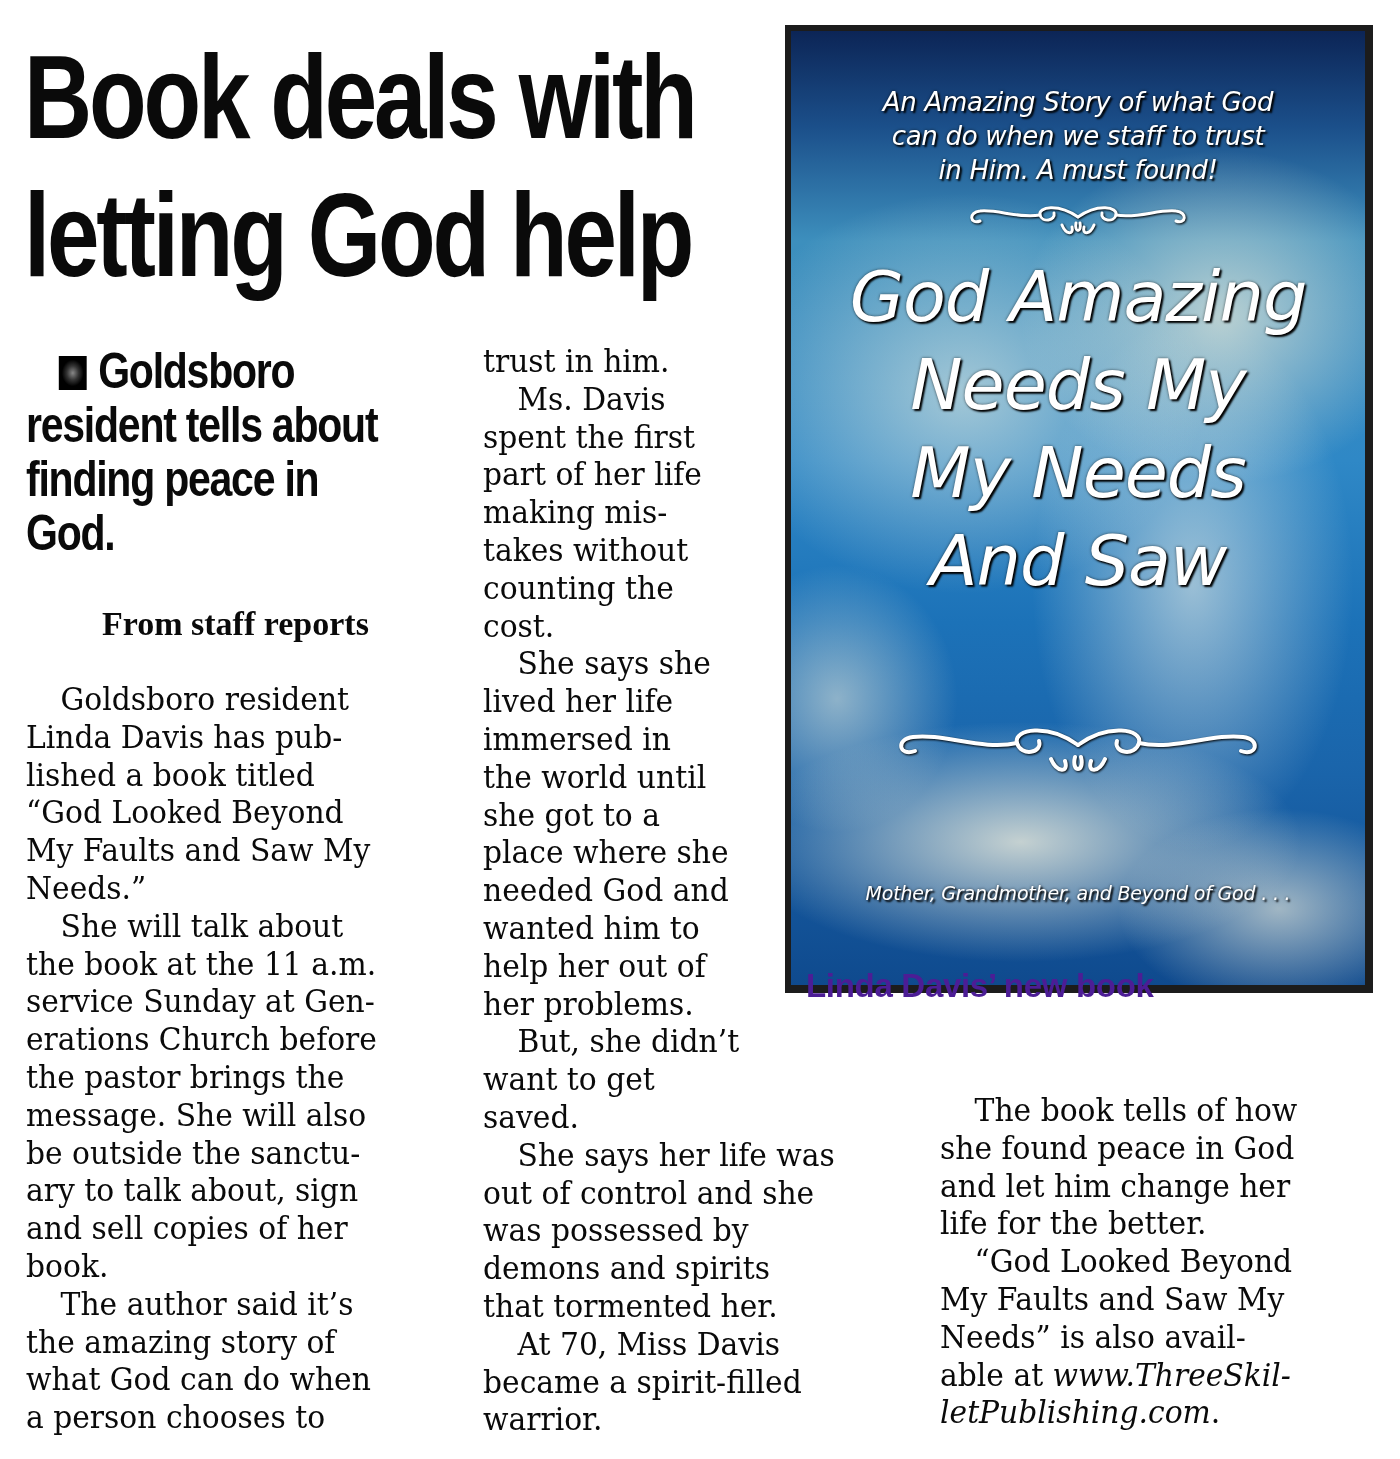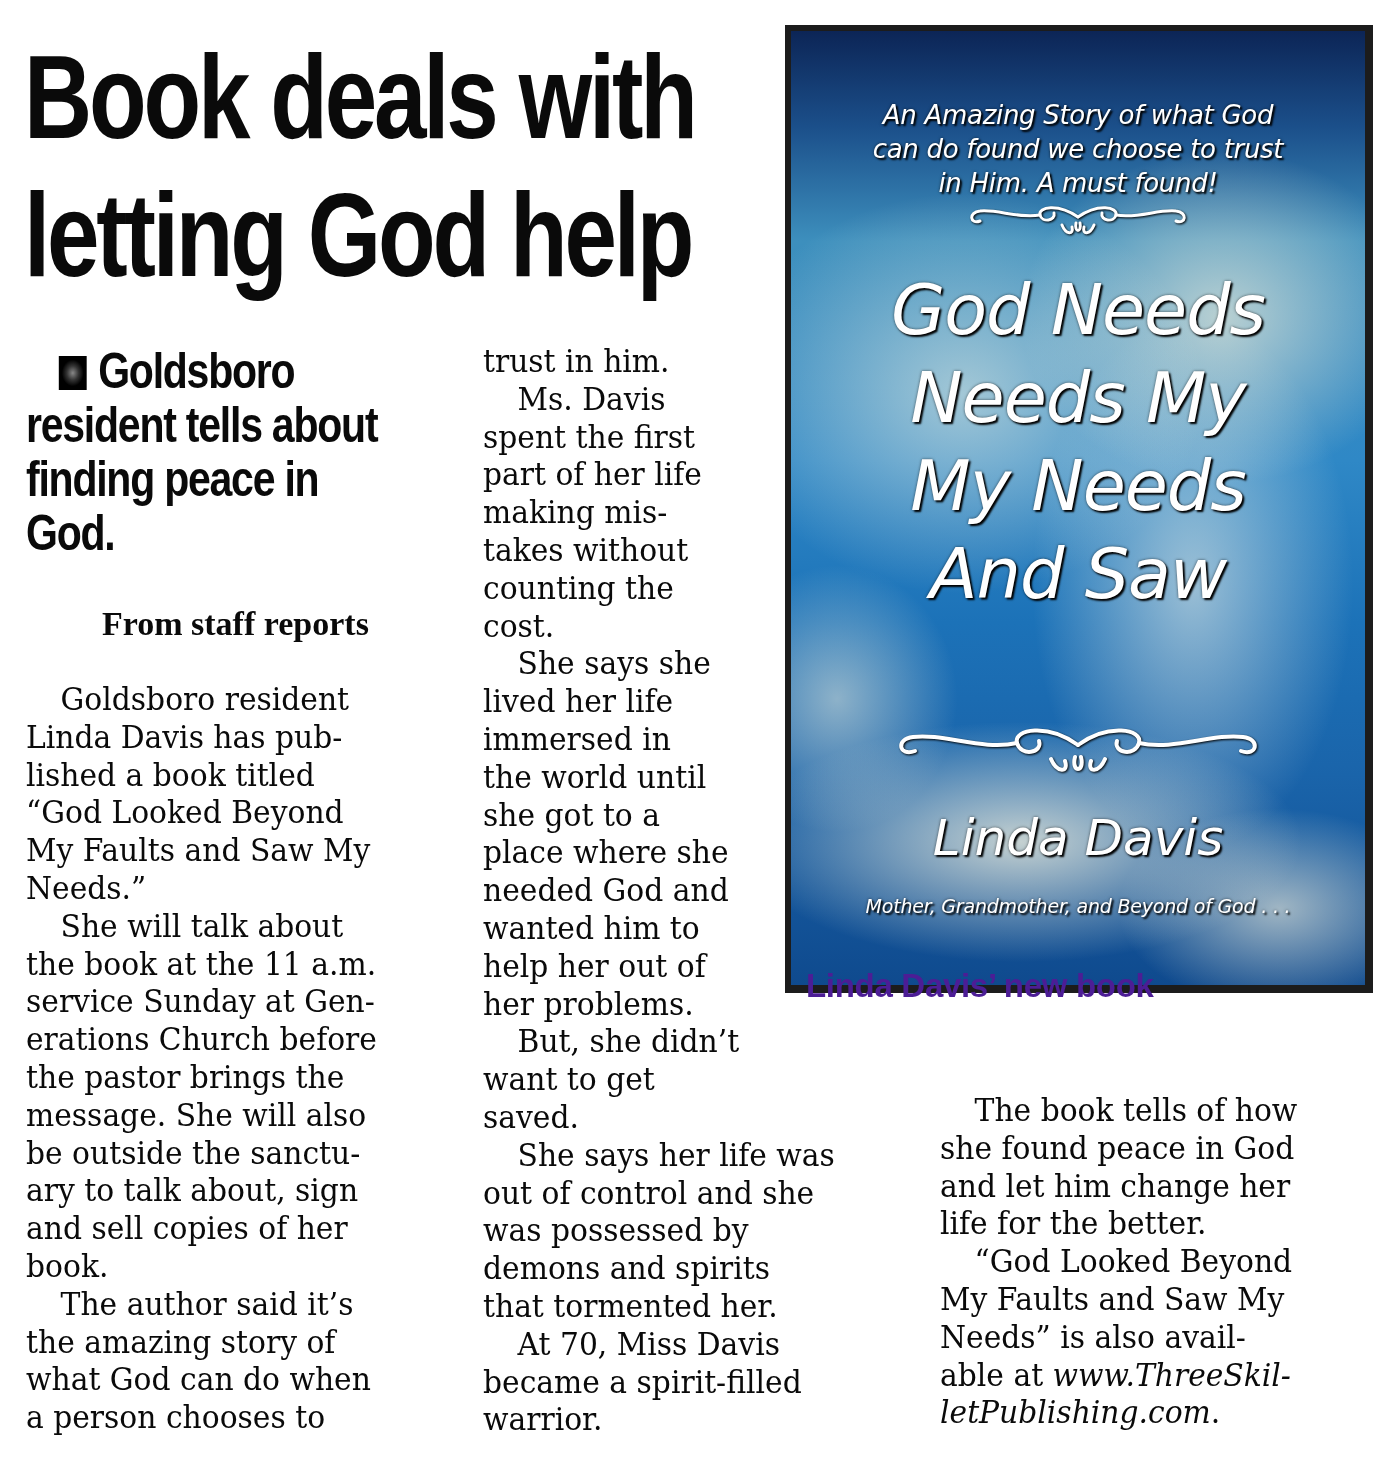--- a/index.html
+++ b/index.html
@@ -108,21 +108,20 @@
     }
     .cover-text {
       position: absolute;
       left: 0;
       width: 100%;
       text-align: center;
       color: #ffffff;
       font-family: "DejaVu Sans", sans-serif;
       font-style: italic;
       text-shadow: 2px 2px 2px #000, 0 0 3px rgba(0,0,0,0.6);
-      margin-top: 13px;
     }
     .cover-tagline {
       top: 54px;
       font-size: 26px;
       line-height: 34px;
       letter-spacing: -0.3px;
     }
     .cover-tagline .tl { display: block; }
     .cover-title {
       top: 222px;
@@ -242,51 +241,50 @@
     <span class="ln indent">“God Looked Beyond</span>
     <span class="ln">My Faults and Saw My</span>
     <span class="ln">Needs” is also avail-</span>
     <span class="ln"><span>able at </span><span class="it">www.ThreeSkil-</span></span>
     <span class="ln"><span class="it">letPublishing.com</span><span>.</span></span>
   </div>
 
 <div class="book-frame">
   <div class="cover-text cover-tagline">
     <span class="tl">An Amazing Story of what God</span>
-    <span class="tl">can do found we choose to trust</span>
+    <span class="tl">can do when we staff to trust</span>
     <span class="tl">in Him. A must found!</span>
   </div>
 
   <svg class="flourish flourish-top" viewBox="0 0 240 46">
     <g fill="none" stroke="#ffffff" stroke-width="3" stroke-linecap="round" style="filter: drop-shadow(1px 1px 1px #000);">
       <path d="M120 24 C100 10, 80 14, 82 22 C84 30, 98 28, 96 20"></path>
       <path d="M120 24 C140 10, 160 14, 158 22 C156 30, 142 28, 144 20"></path>
       <path d="M82 22 C60 26, 40 16, 22 18 C10 19, 12 32, 22 28"></path>
       <path d="M158 22 C180 26, 200 16, 218 18 C230 19, 228 32, 218 28"></path>
       <path d="M104 32 C108 42, 116 42, 114 34 M126 34 C124 42, 132 42, 136 32 M118 30 C116 40, 124 40, 122 30"></path>
     </g>
   </svg>
 
   <div class="cover-text cover-title">
-    <span class="tt">God Needs</span>
+    <span class="tt">God Amazing</span>
     <span class="tt">Needs My</span>
     <span class="tt">My Needs</span>
     <span class="tt">And Saw</span>
   </div>
 
   <svg class="flourish flourish-bottom" viewBox="0 0 390 68">
     <g fill="none" stroke="#ffffff" stroke-width="4" stroke-linecap="round" style="filter: drop-shadow(1px 1px 1px #000);">
       <path d="M195 34 C165 12, 130 18, 134 32 C138 46, 160 42, 156 30"></path>
       <path d="M195 34 C225 12, 260 18, 256 32 C252 46, 230 42, 234 30"></path>
       <path d="M134 32 C100 40, 60 22, 30 26 C12 28, 16 46, 32 40"></path>
       <path d="M256 32 C290 40, 330 22, 360 26 C378 28, 374 46, 358 40"></path>
       <path d="M168 48 C174 62, 186 62, 182 50 M208 50 C204 62, 216 62, 222 48 M192 46 C188 62, 202 62, 198 46"></path>
     </g>
   </svg>
 
-  <div class="cover-text cover-author">Linda Davis</div>
 
   <div class="cover-text cover-blurb">
     <span class="bl">Mother, Grandmother, and Beyond of God . . .</span>
   </div>
 </div>
 
 <div class="caption">Linda Davis’ new book</div>
 
 </body></html>

